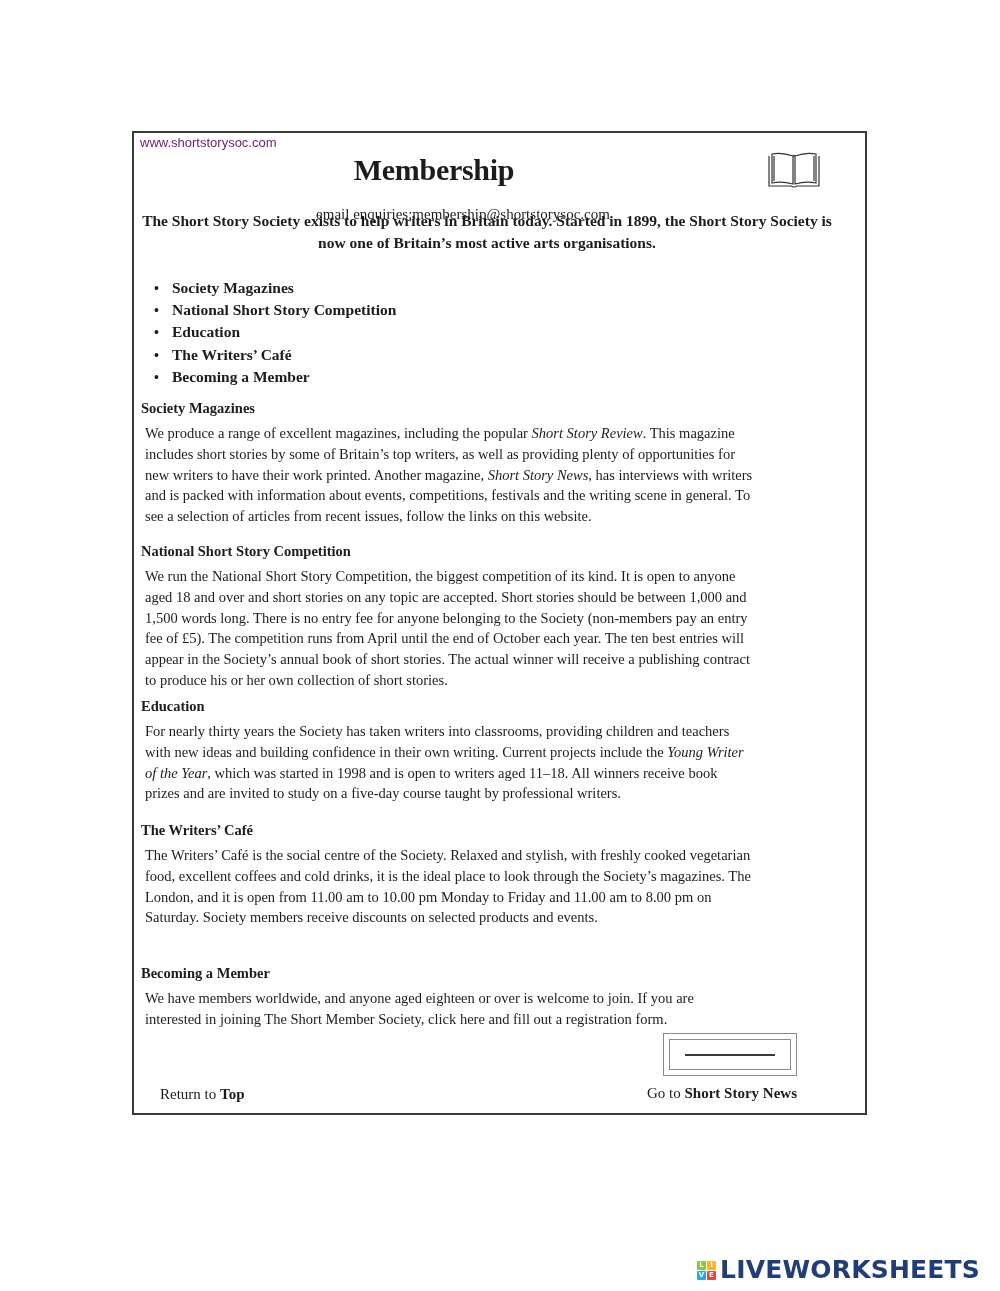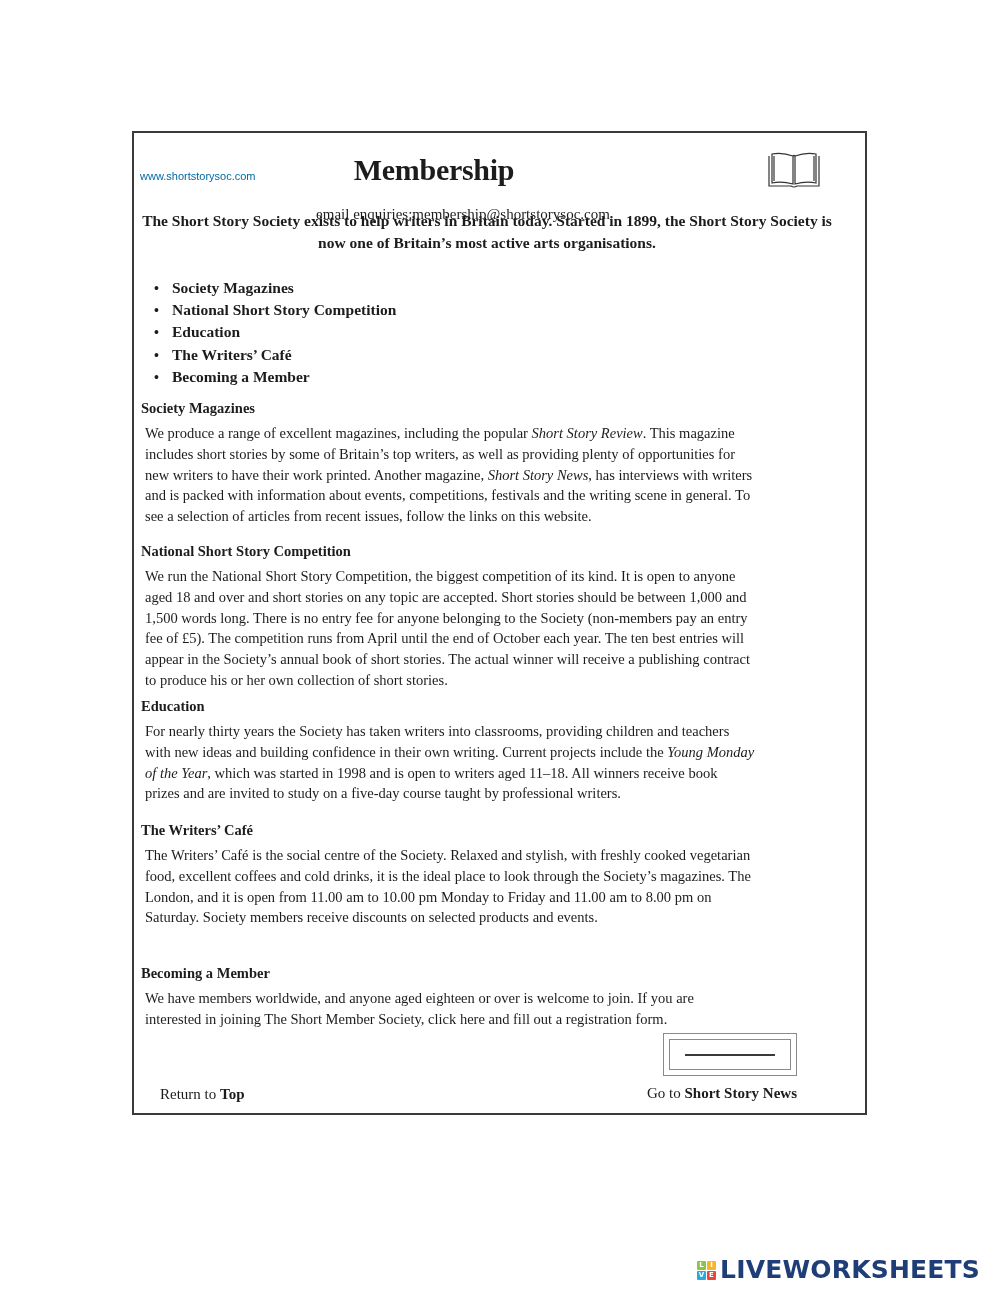--- a/index.html
+++ b/index.html
@@ -23,23 +23,22 @@
     height: 984px;
     border: 2px solid #3a3a3a;
     box-sizing: border-box;
     background: #ffffff;
   }
   .url {
     position: absolute;
     left: 140px;
     top: 135px;
     font-family: "Liberation Sans", "DejaVu Sans", sans-serif;
-    font-size: 11px;
-    color: #0369a1;
-    margin-top: 35px;
+    font-size: 13px;
+    color: #701a75;
   }
   .title {
     position: absolute;
     left: 0;
     width: 868px;
     top: 152px;
     text-align: center;
     font-size: 30px;
     font-weight: bold;
     letter-spacing: -0.3px;
@@ -229,21 +228,21 @@
     <span class="line">fee of £5). The competition runs from April until the end of October each year. The ten best entries will</span>
     <span class="line">appear in the Society’s annual book of short stories. The actual winner will receive a publishing contract</span>
     <span class="line">to produce his or her own collection of short stories.</span>
   </p>
 </div>
 
 <div class="section" style="top:696px;">
   <h3>Education</h3>
   <p>
     <span class="line">For nearly thirty years the Society has taken writers into classrooms, providing children and teachers</span>
-    <span class="line"><span>with new ideas and building confidence in their own writing. Current projects include the </span><i>Young Monday</i></span>
+    <span class="line"><span>with new ideas and building confidence in their own writing. Current projects include the </span><i>Young Writer</i></span>
     <span class="line"><i>of the Year</i><span>, which was started in 1998 and is open to writers aged 11–18. All winners receive book</span></span>
     <span class="line">prizes and are invited to study on a five-day course taught by professional writers.</span>
   </p>
 </div>
 
 <div class="section" style="top:820px;">
   <h3>The Writers’ Café</h3>
   <p>
     <span class="line">The Writers’ Café is the social centre of the Society. Relaxed and stylish, with freshly cooked vegetarian</span>
     <span class="line">food, excellent coffees and cold drinks, it is the ideal place to look through the Society’s magazines. The</span>

